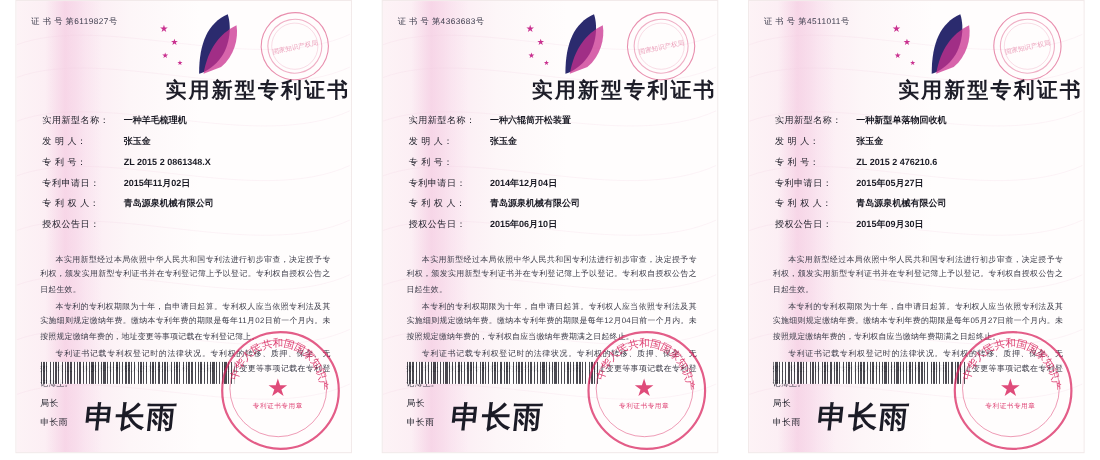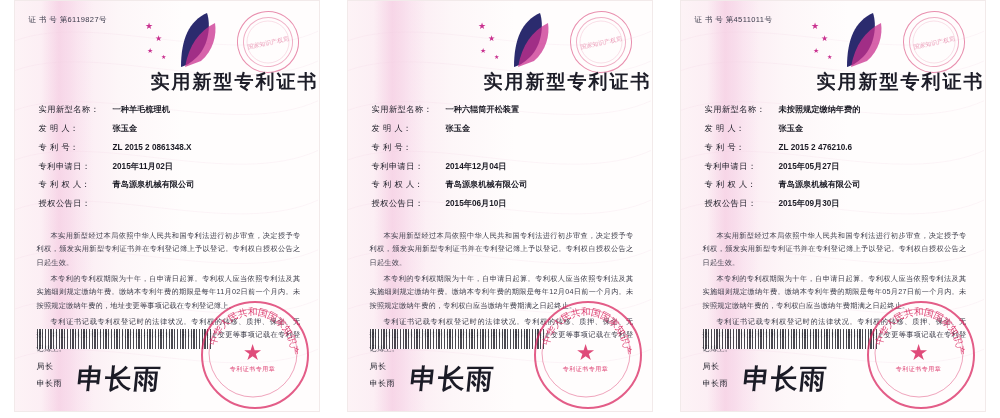--- a/index.html
+++ b/index.html
@@ -355,20 +355,21 @@
           <path d="M0,110 C80,80 220,140 306,100"></path>
           <path d="M0,160 C80,130 220,190 306,150"></path>
           <path d="M0,210 C80,180 220,240 306,200"></path>
           <path d="M0,260 C80,230 220,290 306,250"></path>
           <path d="M0,310 C80,280 220,340 306,300"></path>
           <path d="M0,360 C80,330 220,390 306,350"></path>
         </g>
       </svg>
 
       <div class="hdr">
+        <div class="cert-no">证 书 号 第4363683号</div>
         <svg class="emblem" viewBox="0 0 86 64">
           <path d="M40 58 C40 30 48 12 66 4 C70 16 68 36 56 48 C50 54 44 57 40 58 Z" fill="#2b2b6e"></path>
           <path d="M44 58 C48 36 58 22 74 14 C76 26 72 42 60 52 Z" fill="#c9308f" opacity="0.75"></path>
           <g fill="#c9308f">
             <text x="4" y="20" font-size="9">★</text>
             <text x="14" y="32" font-size="8">★</text>
             <text x="6" y="44" font-size="7">★</text>
             <text x="20" y="50" font-size="6">★</text>
           </g>
         </svg>
@@ -474,21 +475,21 @@
             <text x="30" y="33" text-anchor="middle" font-size="6" fill="#d6356e">国家知识产权局</text>
           </svg>
         </div>
       </div>
 
       <div class="title">实用新型专利证书</div>
 
       <div class="fields">
         <div class="field-row">
           <div class="f-label">实用新型名称：</div>
-          <div class="f-value">未按照规定缴纳年费的</div>
+          <div class="f-value">一种新型单落物回收机</div>
         </div>
         <div class="field-row">
           <div class="f-label">发 明 人：</div>
           <div class="f-value">张玉金</div>
         </div>
         <div class="field-row">
           <div class="f-label">专 利 号：</div>
           <div class="f-value">ZL 2015 2 476210.6</div>
         </div>
         <div class="field-row">

